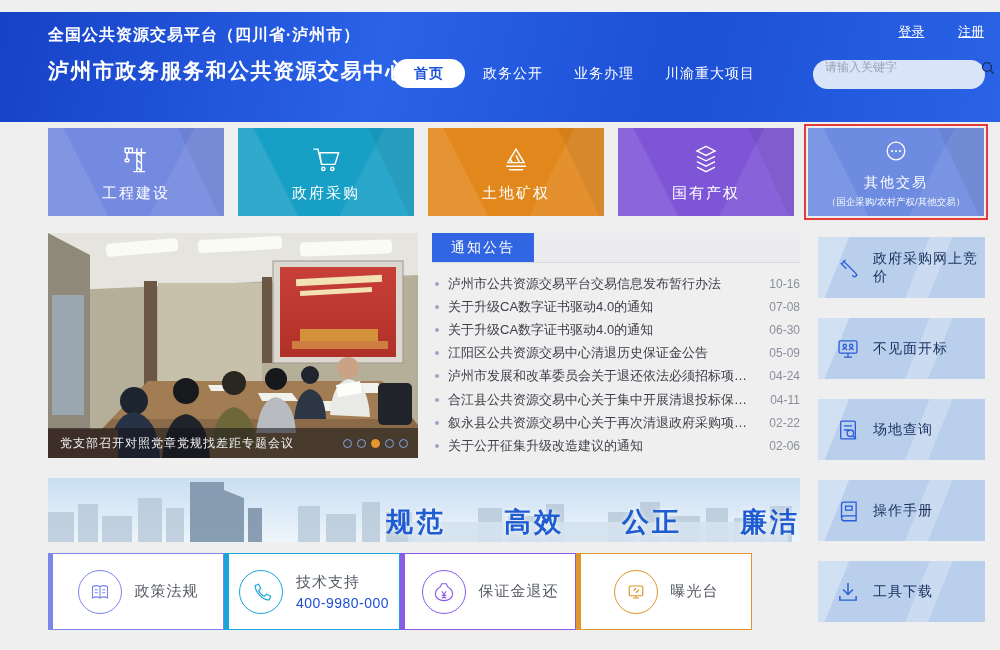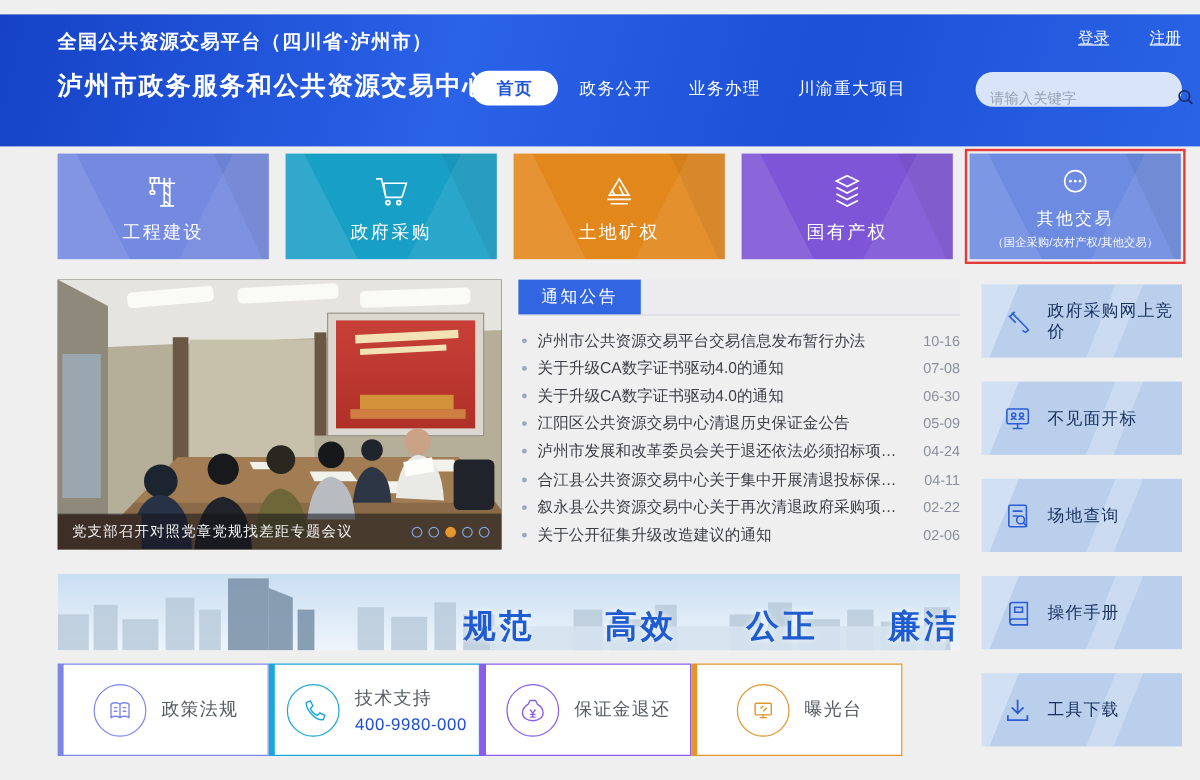--- a/index.html
+++ b/index.html
@@ -13,21 +13,21 @@
   .titles { position:absolute; left:48px; top:13px; color:#fff; }
   .platform-title { font-size:16px; font-weight:bold; letter-spacing:1px; margin-bottom:11px; }
   .site-title { font-size:21px; font-weight:bold; letter-spacing:1.5px; }
   .auth { position:absolute; top:11px; right:16px; font-size:13px; }
   .auth-link { color:#fff; text-decoration:underline; margin-left:30px; cursor:pointer; }
   .nav { position:absolute; left:393px; top:47px; display:flex; align-items:center; }
   .nav-item { color:#fff; font-size:14px; height:29px; line-height:29px; padding:0 13px;
     margin-right:5px; white-space:nowrap; cursor:pointer; letter-spacing:1px; }
   .nav-item.active { background:#fff; color:#2054d6; font-weight:bold; border-radius:15px; padding:0 21px; }
   .search { position:absolute; right:15px; top:48px; width:172px; height:29px;
-    background:rgba(233,240,250,0.92); border-radius:15px; display:flex; align-items:flex-end;
+    background:rgba(233,240,250,0.92); border-radius:15px; display:flex; align-items:flex-start;
     padding:0 12px; }
   .search input { flex:1; border:none; background:transparent; outline:none; font-size:12px; color:#334; font-family:inherit; }
   .search input::placeholder { color:#9aa3b5; }
   .search-icon { color:#1c2b60; display:flex; }
 
   
   .cards { position:absolute; left:48px; top:128px; display:flex; gap:14px; }
   .card { position:relative; width:176px; height:88px; display:flex; flex-direction:column;
     align-items:center; justify-content:center; color:#fff; cursor:pointer; }
   .card::after { content:""; position:absolute; inset:0; pointer-events:none;

